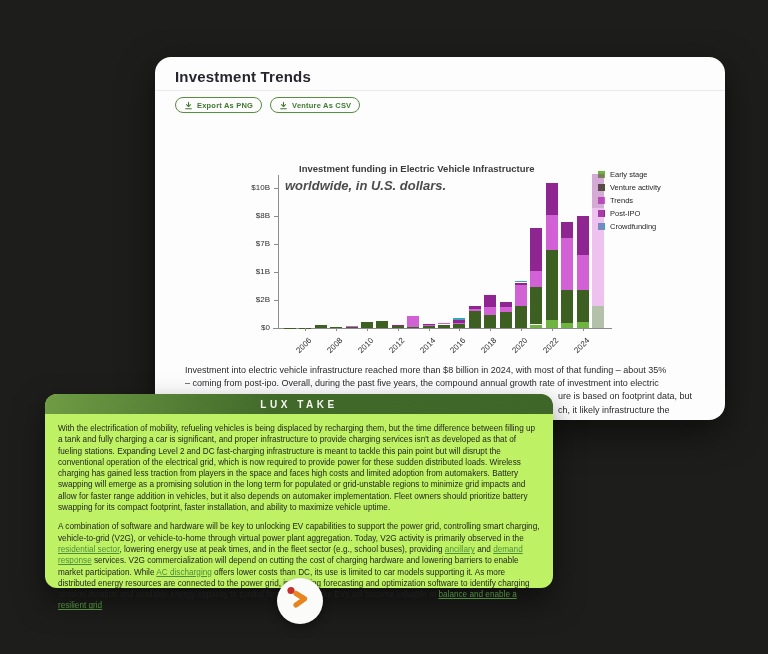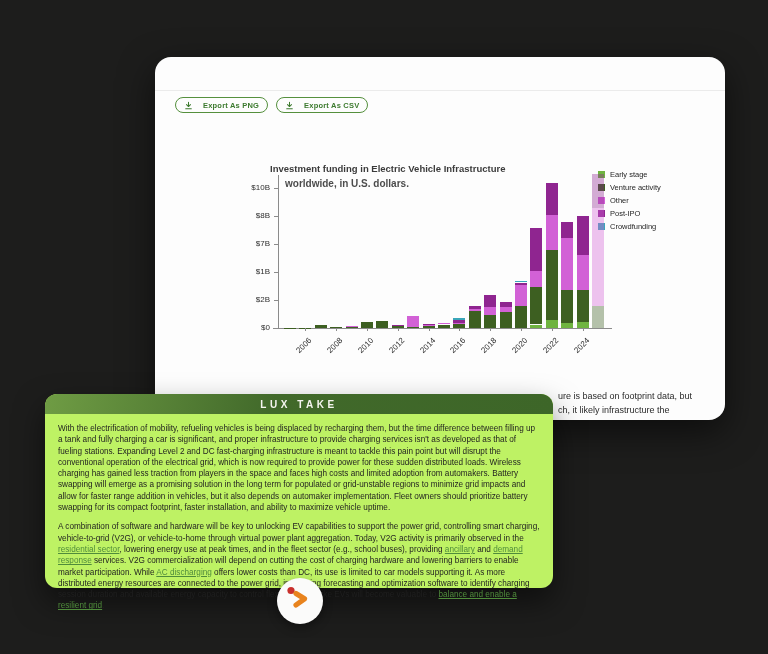--- a/index.html
+++ b/index.html
@@ -19,32 +19,32 @@
   }
   .card-title {
     position:absolute; left:20px; top:11px;
     font-size:15px; font-weight:800; color:#26262e; letter-spacing:.2px;
   }
   .card-divider {
     position:absolute; left:0; top:33px; width:100%; height:1px; background:#ebebeb;
   }
   .btn-row { position:absolute; left:20px; top:40px; display:flex; gap:8px; }
   .pill-btn {
-    display:inline-flex; align-items:flex-start; gap:10px;
+    display:inline-flex; align-items:flex-start; gap:4px;
     border:1.3px solid #55903d; border-radius:10px; background:#fdfdfd;
     padding:3px 8px; height:16px; cursor:pointer;
     font-size:7.5px; font-weight:700; color:#3c7a2e; letter-spacing:.2px;
     font-family:"Liberation Sans", sans-serif;
   }
   .dl-icon { width:9px; height:9px; display:block; }
 
   
   .chart { position:absolute; left:0; top:80px; width:570px; height:235px; }
-  .chart-title { position:absolute; left:115px; top:26px; font-size:9.5px; font-weight:600; color:#3b3b3b; }
-  .chart-subtitle { position:absolute; left:130px; top:41px; font-size:10px; font-weight:600; color:#4c4c4c; }
+  .chart-title { position:absolute; left:144px; top:26px; font-size:9.5px; font-weight:600; color:#3b3b3b; }
+  .chart-subtitle { position:absolute; left:130px; top:41px; font-size:13px; font-weight:600; color:#4c4c4c;font-style:italic; }
   .axis-x { position:absolute; height:1.3px; background:#8b8b8b; }
   .axis-y { position:absolute; width:1.3px; background:#8b8b8b; }
   .ytick-label { position:absolute; width:50px; text-align:right; font-size:8px; color:#2e2e2e; }
   .ytick-mark { position:absolute; width:4px; height:1px; background:#8b8b8b; }
   .xtick-mark { position:absolute; width:1px; height:3px; background:#8b8b8b; }
   .xtick-label {
     position:absolute; width:34px; text-align:right; font-size:8px; color:#2e2e2e;
     transform:rotate(-45deg); transform-origin:100% 0;
   }
   .bar-seg { position:absolute; }
@@ -79,56 +79,57 @@
   .logo-chip {
     position:absolute; left:277px; top:578px; width:46px; height:46px;
     border-radius:50%; background:#fbfbfa; box-shadow:0 4px 10px rgba(0,0,0,.35);
     display:flex; align-items:center; justify-content:center;
   }
 </style>
 </head>
 <body>
 
 <div class="card">
+  <div class="card-title">Investment Trends</div>
   <div class="card-divider"></div>
 
   <div class="btn-row">
     <button class="pill-btn">
       <svg class="dl-icon" viewBox="0 0 12 12">
         <path d="M6 1.2 V7" stroke="#3c7a2e" stroke-width="1.4" fill="none"></path>
         <path d="M3.4 4.8 L6 7.4 L8.6 4.8" stroke="#3c7a2e" stroke-width="1.4" fill="none" stroke-linecap="round" stroke-linejoin="round"></path>
         <path d="M2.3 10.3 H9.7" stroke="#3c7a2e" stroke-width="1.4" fill="none" stroke-linecap="round"></path>
       </svg>
       <span>Export As PNG</span>
     </button>
     <button class="pill-btn">
       <svg class="dl-icon" viewBox="0 0 12 12">
         <path d="M6 1.2 V7" stroke="#3c7a2e" stroke-width="1.4" fill="none"></path>
         <path d="M3.4 4.8 L6 7.4 L8.6 4.8" stroke="#3c7a2e" stroke-width="1.4" fill="none" stroke-linecap="round" stroke-linejoin="round"></path>
         <path d="M2.3 10.3 H9.7" stroke="#3c7a2e" stroke-width="1.4" fill="none" stroke-linecap="round"></path>
       </svg>
-      <span>Export As CSV</span>
+      <span>Venture As CSV</span>
     </button>
   </div>
 
   <div class="chart" id="chart">
     <div class="chart-title">Investment funding in Electric Vehicle Infrastructure</div>
     <div class="chart-subtitle">worldwide, in U.S. dollars.</div>
     <div class="legend" id="legend">
         <div class="legend-row">
           <span class="legend-swatch" style="background: rgb(111, 180, 64);"></span>
           <span class="legend-label">Early stage</span>
         </div>
         <div class="legend-row">
           <span class="legend-swatch" style="background: rgb(61, 95, 33);"></span>
           <span class="legend-label">Venture activity</span>
         </div>
         <div class="legend-row">
           <span class="legend-swatch" style="background: rgb(210, 97, 214);"></span>
-          <span class="legend-label">Other</span>
+          <span class="legend-label">Trends</span>
         </div>
         <div class="legend-row">
           <span class="legend-swatch" style="background: rgb(143, 37, 144);"></span>
           <span class="legend-label">Post-IPO</span>
         </div>
         <div class="legend-row">
           <span class="legend-swatch" style="background: rgb(58, 166, 185);"></span>
           <span class="legend-label">Crowdfunding</span>
         </div>
       </div>
@@ -216,20 +217,22 @@
       <div class="xtick-label" style="left: 303.2px; top: 199px;">2018</div>
       <div class="xtick-mark" style="left: 366px; top: 191px;"></div>
       <div class="xtick-label" style="left: 334px; top: 199px;">2020</div>
       <div class="xtick-mark" style="left: 396.8px; top: 191px;"></div>
       <div class="xtick-label" style="left: 364.8px; top: 199px;">2022</div>
       <div class="xtick-mark" style="left: 427.6px; top: 191px;"></div>
       <div class="xtick-label" style="left: 395.6px; top: 199px;">2024</div>
     </div>
 
   <div class="body-text">
+    <div class="body-line">Investment into electric vehicle infrastructure reached more than $8 billion in 2024, with most of that funding – about 35%</div>
+    <div class="body-line">– coming from post-ipo. Overall, during the past five years, the compound annual growth rate of investment into electric</div>
     <div class="body-frag frag3">ure is based on footprint data, but</div>
     <div class="body-frag frag4">ch, it likely infrastructure the</div>
   </div>
 </div>
 
 <div class="lux-panel">
   <div class="lux-header">
     <span class="lux-header-text">LUX TAKE</span>
   </div>
   <div class="lux-body">

